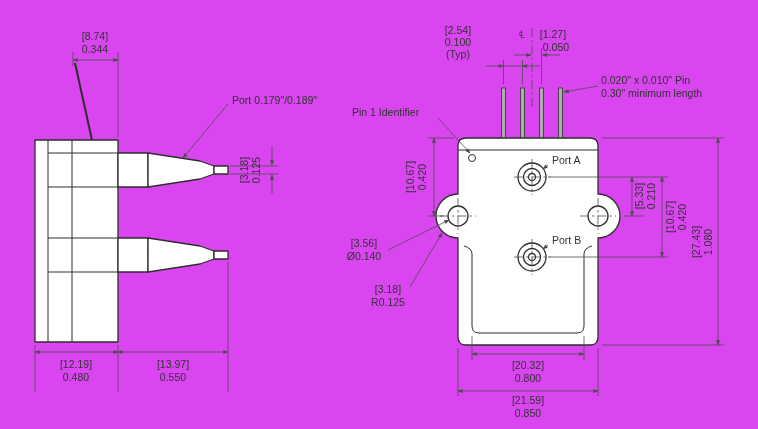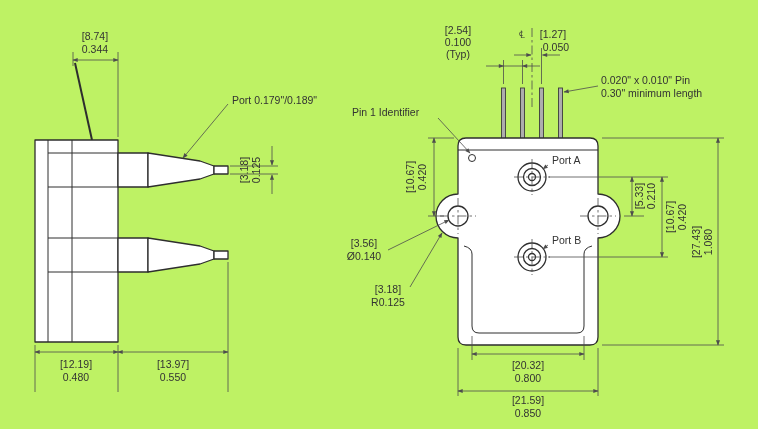--- a/index.html
+++ b/index.html
@@ -1,16 +1,16 @@
 <!DOCTYPE html>
 <html><head>
 <meta charset="utf-8">
 <style>
   html,body{margin:0;padding:0;background:#ffffff;}
-  .stage{width:758px;height:429px;position:relative;background:#bef264;overflow:hidden;
+  .stage{width:758px;height:429px;position:relative;background:#d946ef;overflow:hidden;
          font-family:"Liberation Sans",sans-serif;}
   svg{display:block;}
   text{font-family:"Liberation Sans",sans-serif;font-size:10.5px;fill:#333;}
   .part{fill:#ffffff;stroke:#2e2e2e;stroke-width:1.3;stroke-linejoin:round;}
   .pline{fill:none;stroke:#2e2e2e;stroke-width:1;}
   .dim{stroke:#4d4d4d;stroke-width:0.8;fill:none;}
   .cl{stroke:#4d4d4d;stroke-width:0.8;fill:none;stroke-dasharray:9 3 2.5 3;}
   .pin{fill:#adadad;stroke:#3c3c3c;stroke-width:0.9;}
 </style>
 </head>

